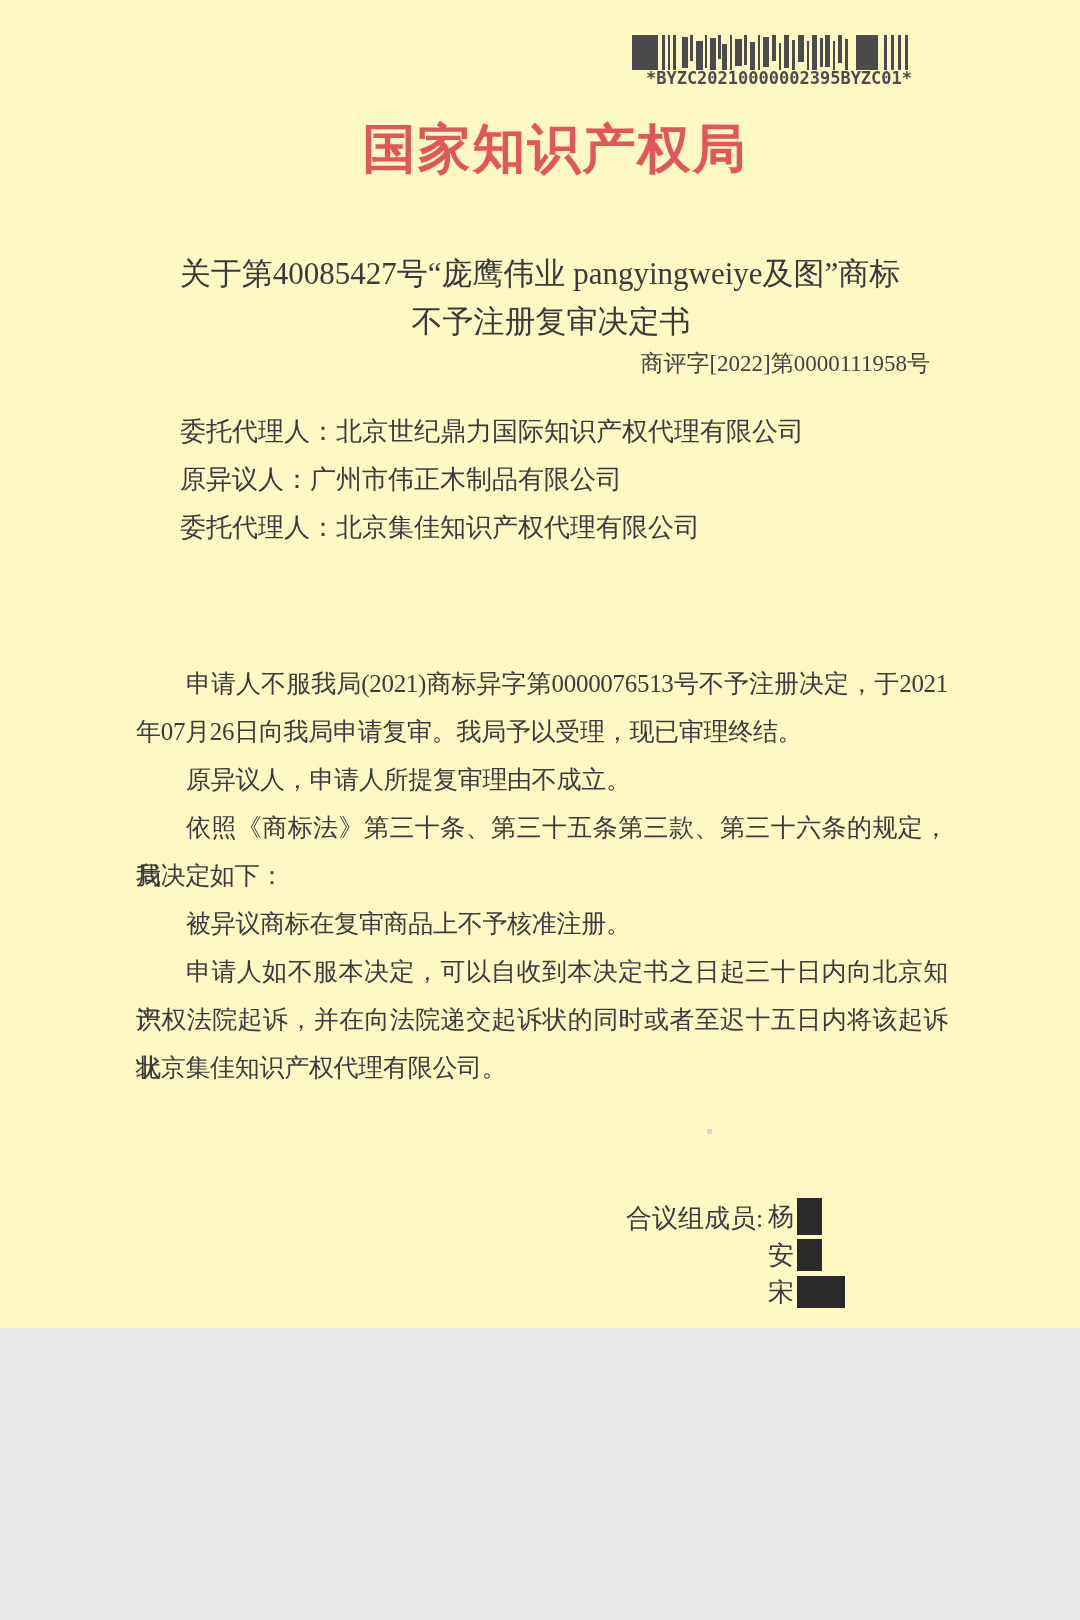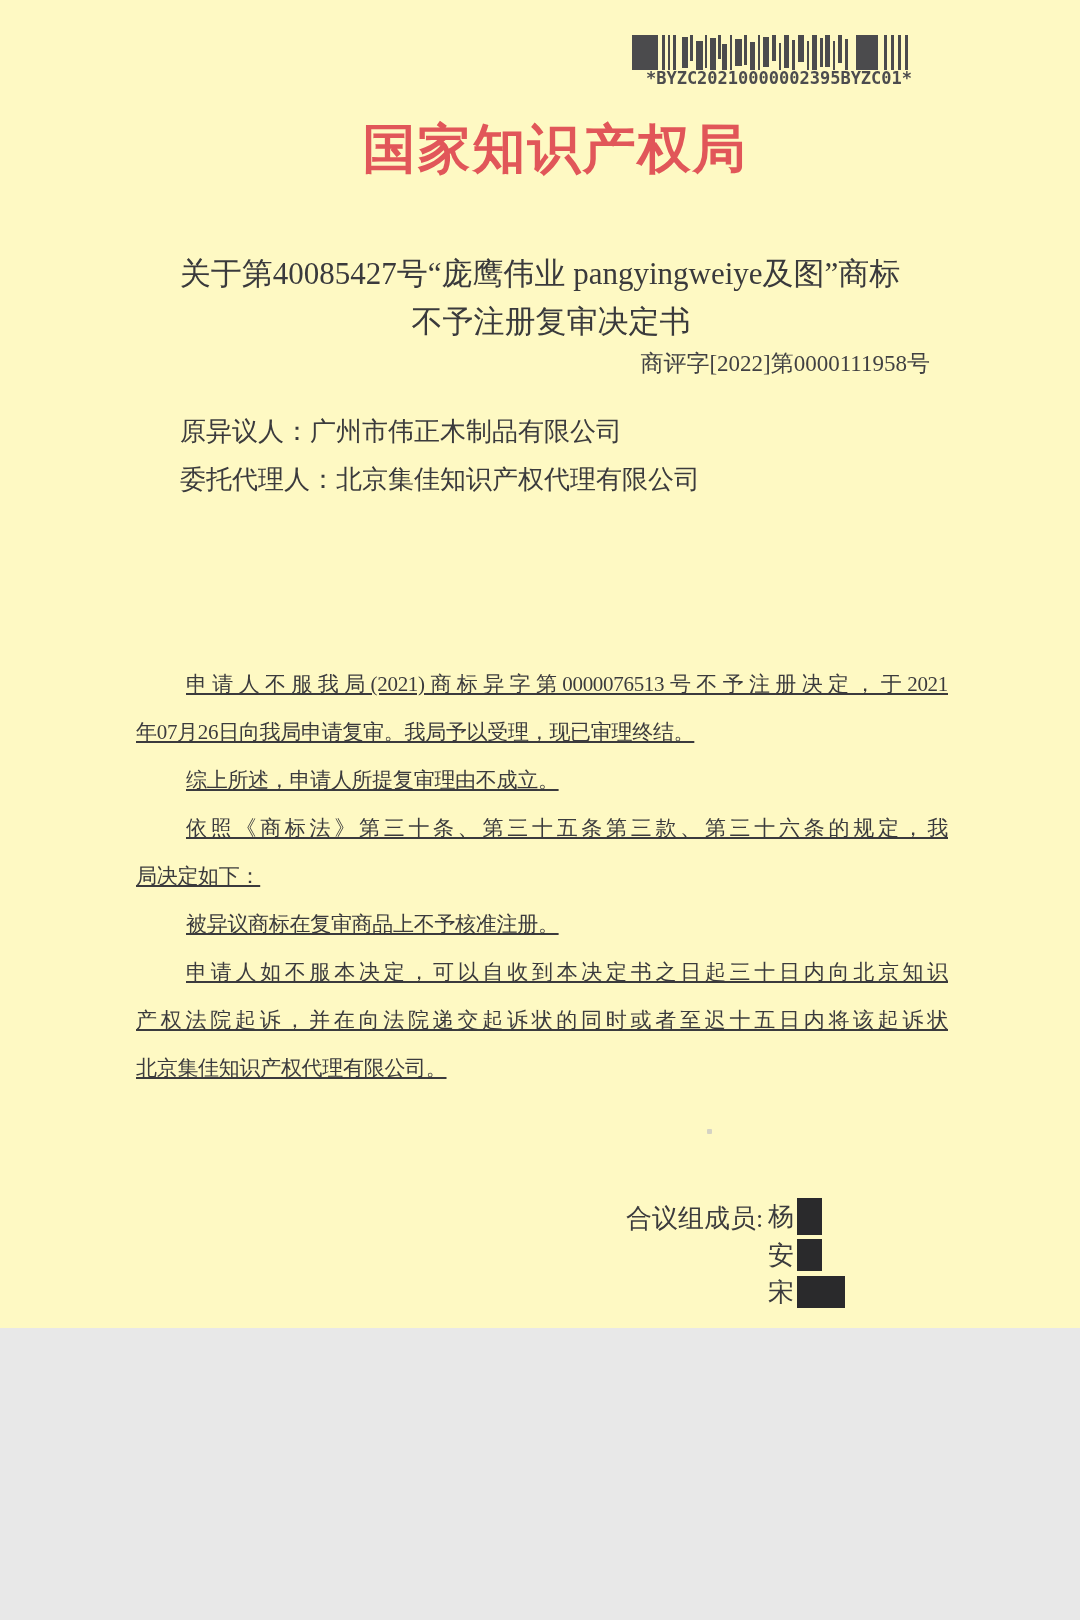--- a/index.html
+++ b/index.html
@@ -46,21 +46,21 @@
   #case-number{
     right:150px;top:348px;
     font-size:23px;color:#414143;
   }
 
   
   #parties{left:180px;top:408px;width:780px;font-size:26px;}
   #parties .p-line{height:48px;line-height:48px;white-space:nowrap;}
 
   
-  #body-text{left:136px;top:660px;width:812px;font-size:21px;letter-spacing:-0.3px;text-decoration:underline;}
+  #body-text{left:136px;top:660px;width:812px;font-size:25px;letter-spacing:-0.3px;}
   #body-text .b-line{height:48px;line-height:48px;white-space:nowrap;}
   #body-text .b-line.justify{
     white-space:normal;
     text-align:justify;
     text-align-last:justify;
   }
   #body-text .b-line.indent{padding-left:50px;}
   #body-text .b-line.justify.indent{padding-left:0;text-indent:50px;}
 
   
@@ -140,28 +140,29 @@
   </div>
   <div class="abs" id="barcode-text">*BYZC20210000002395BYZC01*</div>
 
   <div class="abs" id="agency-title" style="color:#e15659;">国家知识产权局</div>
 
   <div class="abs" id="doc-title-1">关于第40085427号“庞鹰伟业 pangyingweiye及图”商标</div>
   <div class="abs" id="doc-title-2">不予注册复审决定书</div>
   <div class="abs" id="case-number">商评字[2022]第0000111958号</div>
 
   <div class="abs" id="parties">
+    <div class="p-line">委托代理人：北京世纪鼎力国际知识产权代理有限公司</div>
     <div class="p-line">原异议人：广州市伟正木制品有限公司</div>
     <div class="p-line">委托代理人：北京集佳知识产权代理有限公司</div>
   </div>
 
   <div class="abs" id="body-text">
     <div class="b-line justify indent">申请人不服我局(2021)商标异字第0000076513号不予注册决定，于2021</div>
     <div class="b-line">年07月26日向我局申请复审。我局予以受理，现已审理终结。</div>
-    <div class="b-line indent">综上所述，申请人所提复审理由不成立。</div>
+    <div class="b-line indent">原异议人，申请人所提复审理由不成立。</div>
     <div class="b-line justify indent">依照《商标法》第三十条、第三十五条第三款、第三十六条的规定，我</div>
     <div class="b-line">局决定如下：</div>
     <div class="b-line indent">被异议商标在复审商品上不予核准注册。</div>
     <div class="b-line justify indent">申请人如不服本决定，可以自收到本决定书之日起三十日内向北京知识</div>
     <div class="b-line justify">产权法院起诉，并在向法院递交起诉状的同时或者至迟十五日内将该起诉状</div>
     <div class="b-line">北京集佳知识产权代理有限公司。</div>
   </div>
 
   <div class="abs" id="artifact-dot"></div>
 

